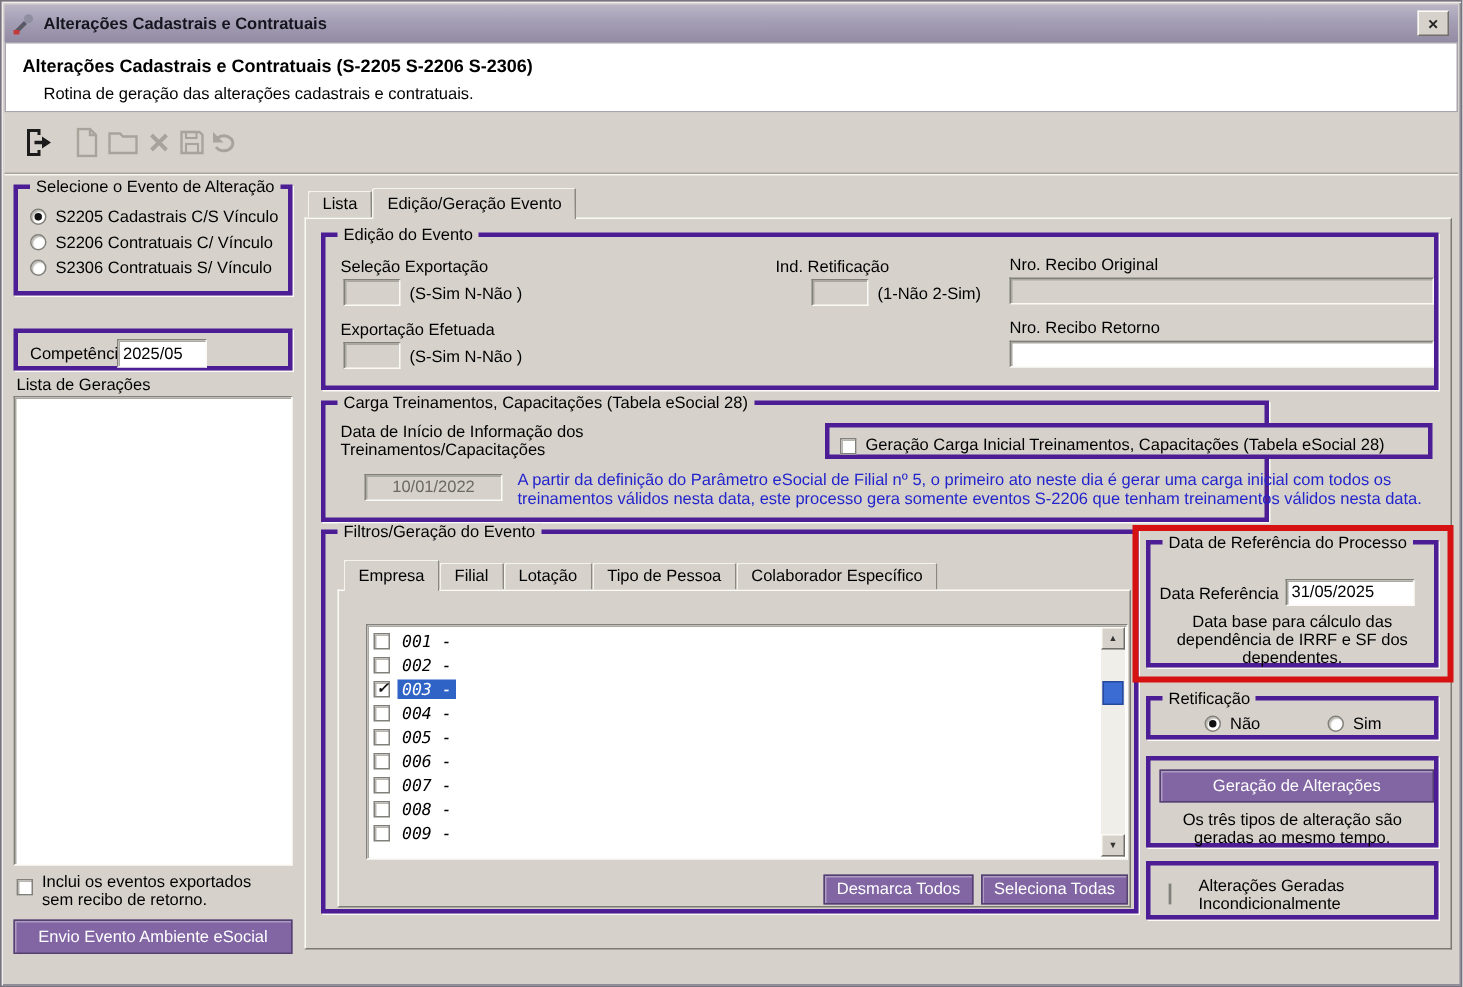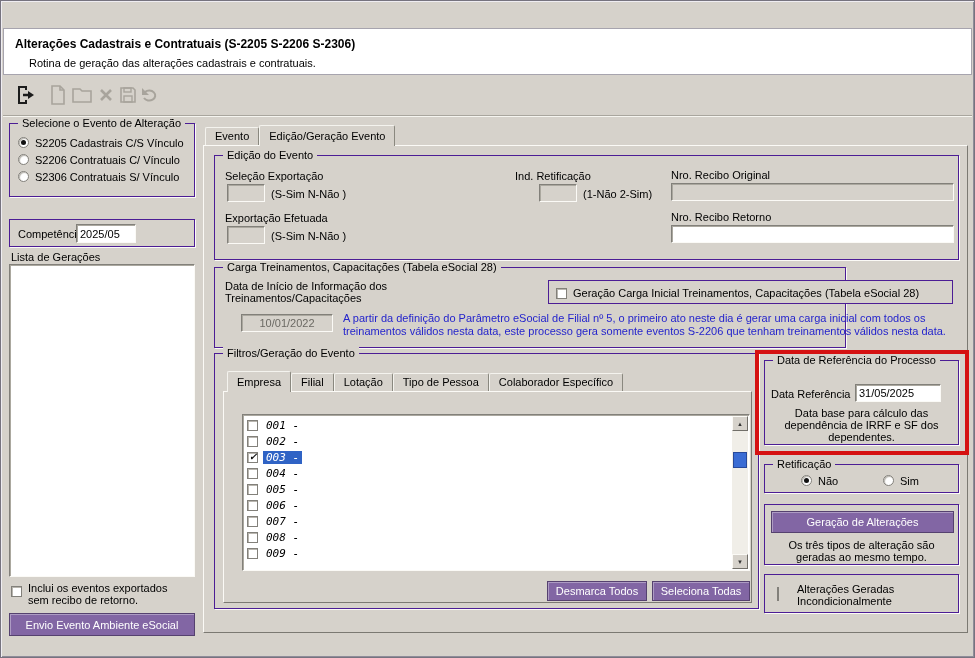--- a/index.html
+++ b/index.html
@@ -23,21 +23,21 @@
   .closebtn::after { content:"✕"; font-size:9px; font-weight:bold; color:#222; }
 
   
   .header { position:absolute; left:2px; top:27px; right:2px; height:47px; background:#fff;
             border:1px solid #a7a4ae; }
   .toolbar { position:absolute; left:2px; top:74px; right:2px; height:41px; background:#d6d2cb;
              border-bottom:1px solid #a9a69e; box-shadow:0 1px 0 #f6f5f0; }
   .toolbtn { position:absolute; top:7px; width:26px; height:26px; display:flex; align-items:center; justify-content:center; cursor:pointer; }
 
   
-  .group { position:absolute; border:1px solid #4c1d95; box-shadow:1px 1px 0 #fbfaf6; background:#d6d2cb; }
+  .group { position:absolute; border:3px solid #4c1d95; box-shadow:1px 1px 0 #fbfaf6; background:#d6d2cb; }
   .glabel { position:absolute; top:-7px; left:8px; background:#d6d2cb; padding:0 4px; white-space:nowrap; line-height:12px; }
   .raised { position:absolute; background:#d6d2cb; border:1px solid; border-color:#fbfaf6 #7b7972 #7b7972 #fbfaf6; }
 
   .sunk, .sunkro { position:absolute; border:1px solid; border-color:#82807a #fbfaf6 #fbfaf6 #82807a;
                    box-shadow:inset 1px 1px 0 #aba89f; font-family:"Liberation Sans",sans-serif; font-size:11px; }
   .sunk  { background:#fff; }
   .sunkro{ background:#d6d2cb; color:#6b6963; }
   input.sunk { padding:0 3px; outline:none; }
 
   .pbtn { position:absolute; background:#8266a4; color:#fff; border:1px solid #55416f;
@@ -78,20 +78,31 @@
 
   .blue { color:#2424cc; }
   .redbox { position:absolute; border:4px solid #d51111; z-index:50; pointer-events:none; background:transparent; }
   .centered { text-align:center; left:0; width:100%; position:absolute; white-space:nowrap; }
 </style>
 </head>
 <body>
 
 <div id="window">
 
+  <div class="titlebar">
+    <span style="display:inline-flex">
+      <svg width="16" height="16" viewBox="0 0 16 16">
+        <path d="M2 12l6-6 2 2-6 6z" fill="#5a5a66"></path>
+        <circle cx="11" cy="4.5" r="3" fill="#8e8ea0"></circle>
+        <rect x="1" y="12" width="4" height="3" fill="#c23b3b"></rect>
+      </svg>
+    </span>
+    <span class="ttext">Alterações Cadastrais e Contratuais</span>
+    <span class="closebtn"></span>
+  </div>
 
   <div class="header">
     <div class="t b" style="left:11px;top:9px;font-size:12px">Alterações Cadastrais e Contratuais (S-2205 S-2206 S-2306)</div>
     <div class="t" style="left:25px;top:28px">Rotina de geração das alterações cadastrais e contratuais.</div>
   </div>
 
   <div class="toolbar">
     <span class="toolbtn" style="left:10px">
       <svg width="22" height="20" viewBox="0 0 22 20">
         <path d="M3 1h9v4h-2V3H5v14h5v-2h2v4H3z" fill="#1c1c1c"></path>
@@ -155,21 +166,21 @@
 
   <div class="abs" style="left:10px;top:585px">
     <span class="cb" style="position:absolute"></span>
   </div>
   <div class="t" style="left:27px;top:581px">Inclui os eventos exportados</div>
   <div class="t" style="left:27px;top:593px">sem recibo de retorno.</div>
 
   <div class="pbtn" style="left:8px;top:612px;width:186px;height:23px">Envio Evento Ambiente eSocial</div>
 
   <div class="tabstrip" style="left:204px;top:123px;height:21px">
-    <div class="tab">Evento</div>
+    <div class="tab">Lista</div>
     <div class="tab active">Edição/Geração Evento</div>
   </div>
 
   <div class="raised" style="left:202px;top:144px;width:765px;height:488px">
 
     <div class="group" style="left:10px;top:9px;width:745px;height:105px">
       <span class="glabel">Edição do Evento</span>
 
       <span class="t" style="left:10px;top:14px">Seleção Exportação</span>
       <div class="sunkro" style="left:12px;top:28px;width:38px;height:18px"></div>

